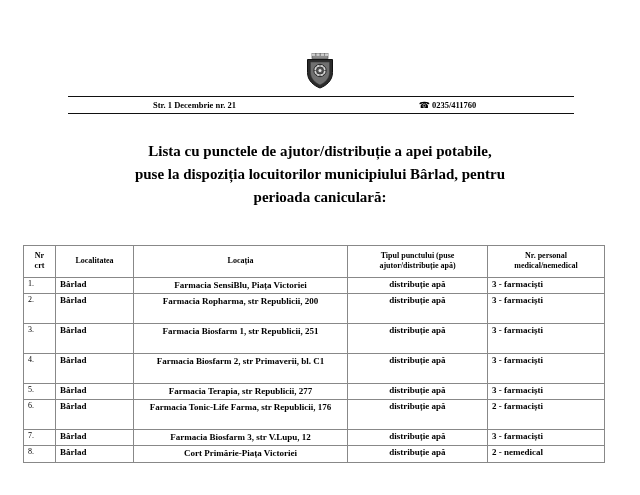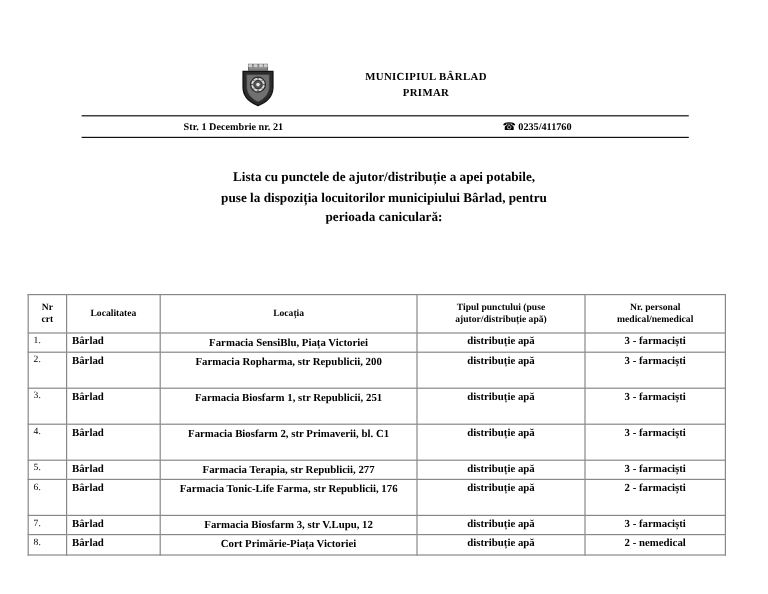--- a/index.html
+++ b/index.html
@@ -81,21 +81,21 @@
   }
 
   
   .doc-title {
     position: absolute;
     left: 50px;
     top: 140px;
     width: 540px;
     text-align: center;
     font-weight: bold;
-    font-size: 11px;
+    font-size: 15px;
     line-height: 1.52;
   }
   .doc-title span { display: block; white-space: nowrap; }
 
   
   .table-wrap {
     position: absolute;
     left: 23px;
     top: 219px;
     width: 581px;
@@ -144,21 +144,21 @@
     line-height: 1.35;
   }
   td.cell-tip {
     font-size: 9px;
     font-weight: bold;
     text-align: center;
   }
   td.cell-personal {
     font-size: 9px;
     font-weight: bold;
-    text-align: center;
+    text-align: left;
   }
   tr.r-short td { height: 12px; }
   tr.r-tall  td { height: 26px; }
   tr.r-wrap  td { height: 26px; }
 </style>
 </head>
 <body>
 
 <div class="letterhead">
 
@@ -188,24 +188,20 @@
           <line x1="21.3" y1="18.5" x2="23.2" y2="18.5"></line>
           <line x1="12.6" y1="14.1" x2="13.9" y2="15.4"></line>
           <line x1="20.1" y1="21.6" x2="21.4" y2="22.9"></line>
           <line x1="21.4" y1="14.1" x2="20.1" y2="15.4"></line>
           <line x1="13.9" y1="21.6" x2="12.6" y2="22.9"></line>
         </g>
       </svg>
     </div>
   </div>
 
-  <div class="lh-block lh-right">
-    <span class="lh-line">MUNICIPIUL BÂRLAD</span>
-    <span class="lh-line">PRIMAR</span>
-  </div>
 
 </div>
 
 <div class="contact-bar">
   <div class="rule-top"></div>
   <div class="contact-row">
     <div class="contact-cell left">Str. 1 Decembrie nr. 21</div>
     <div class="contact-cell">
       <span class="phone-glyph">☎</span><span>0235/411760</span>
     </div>

